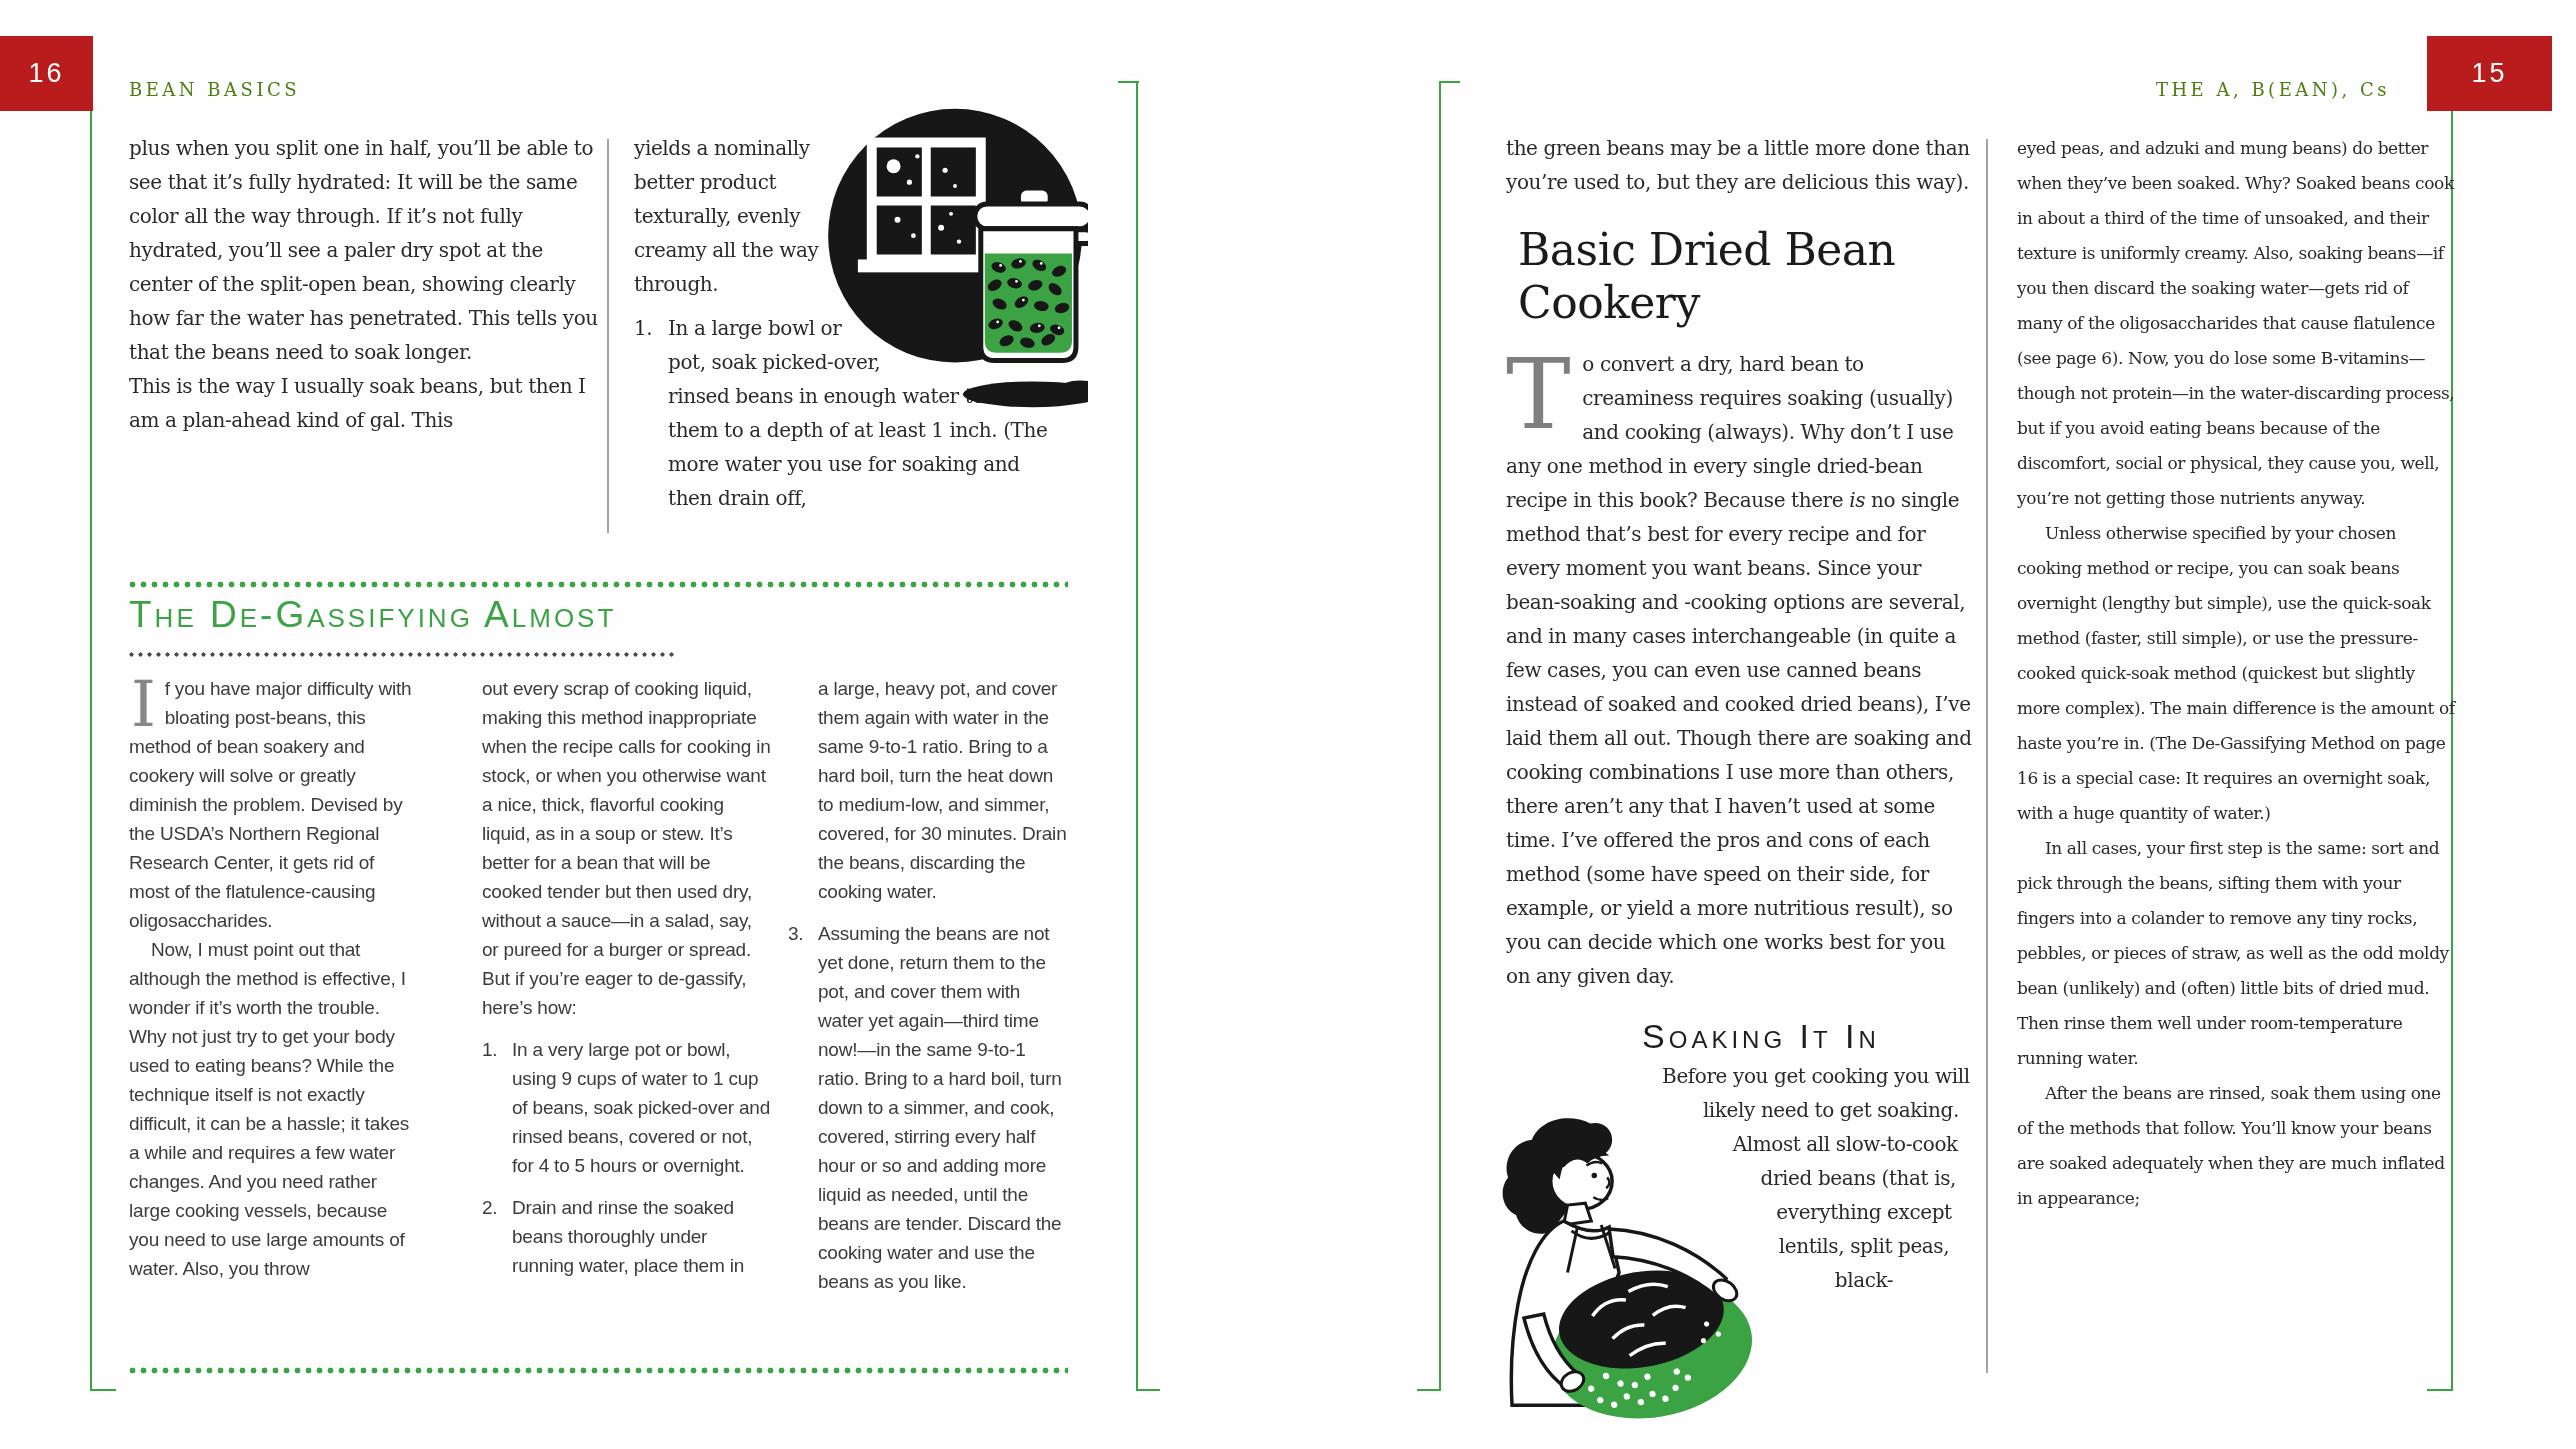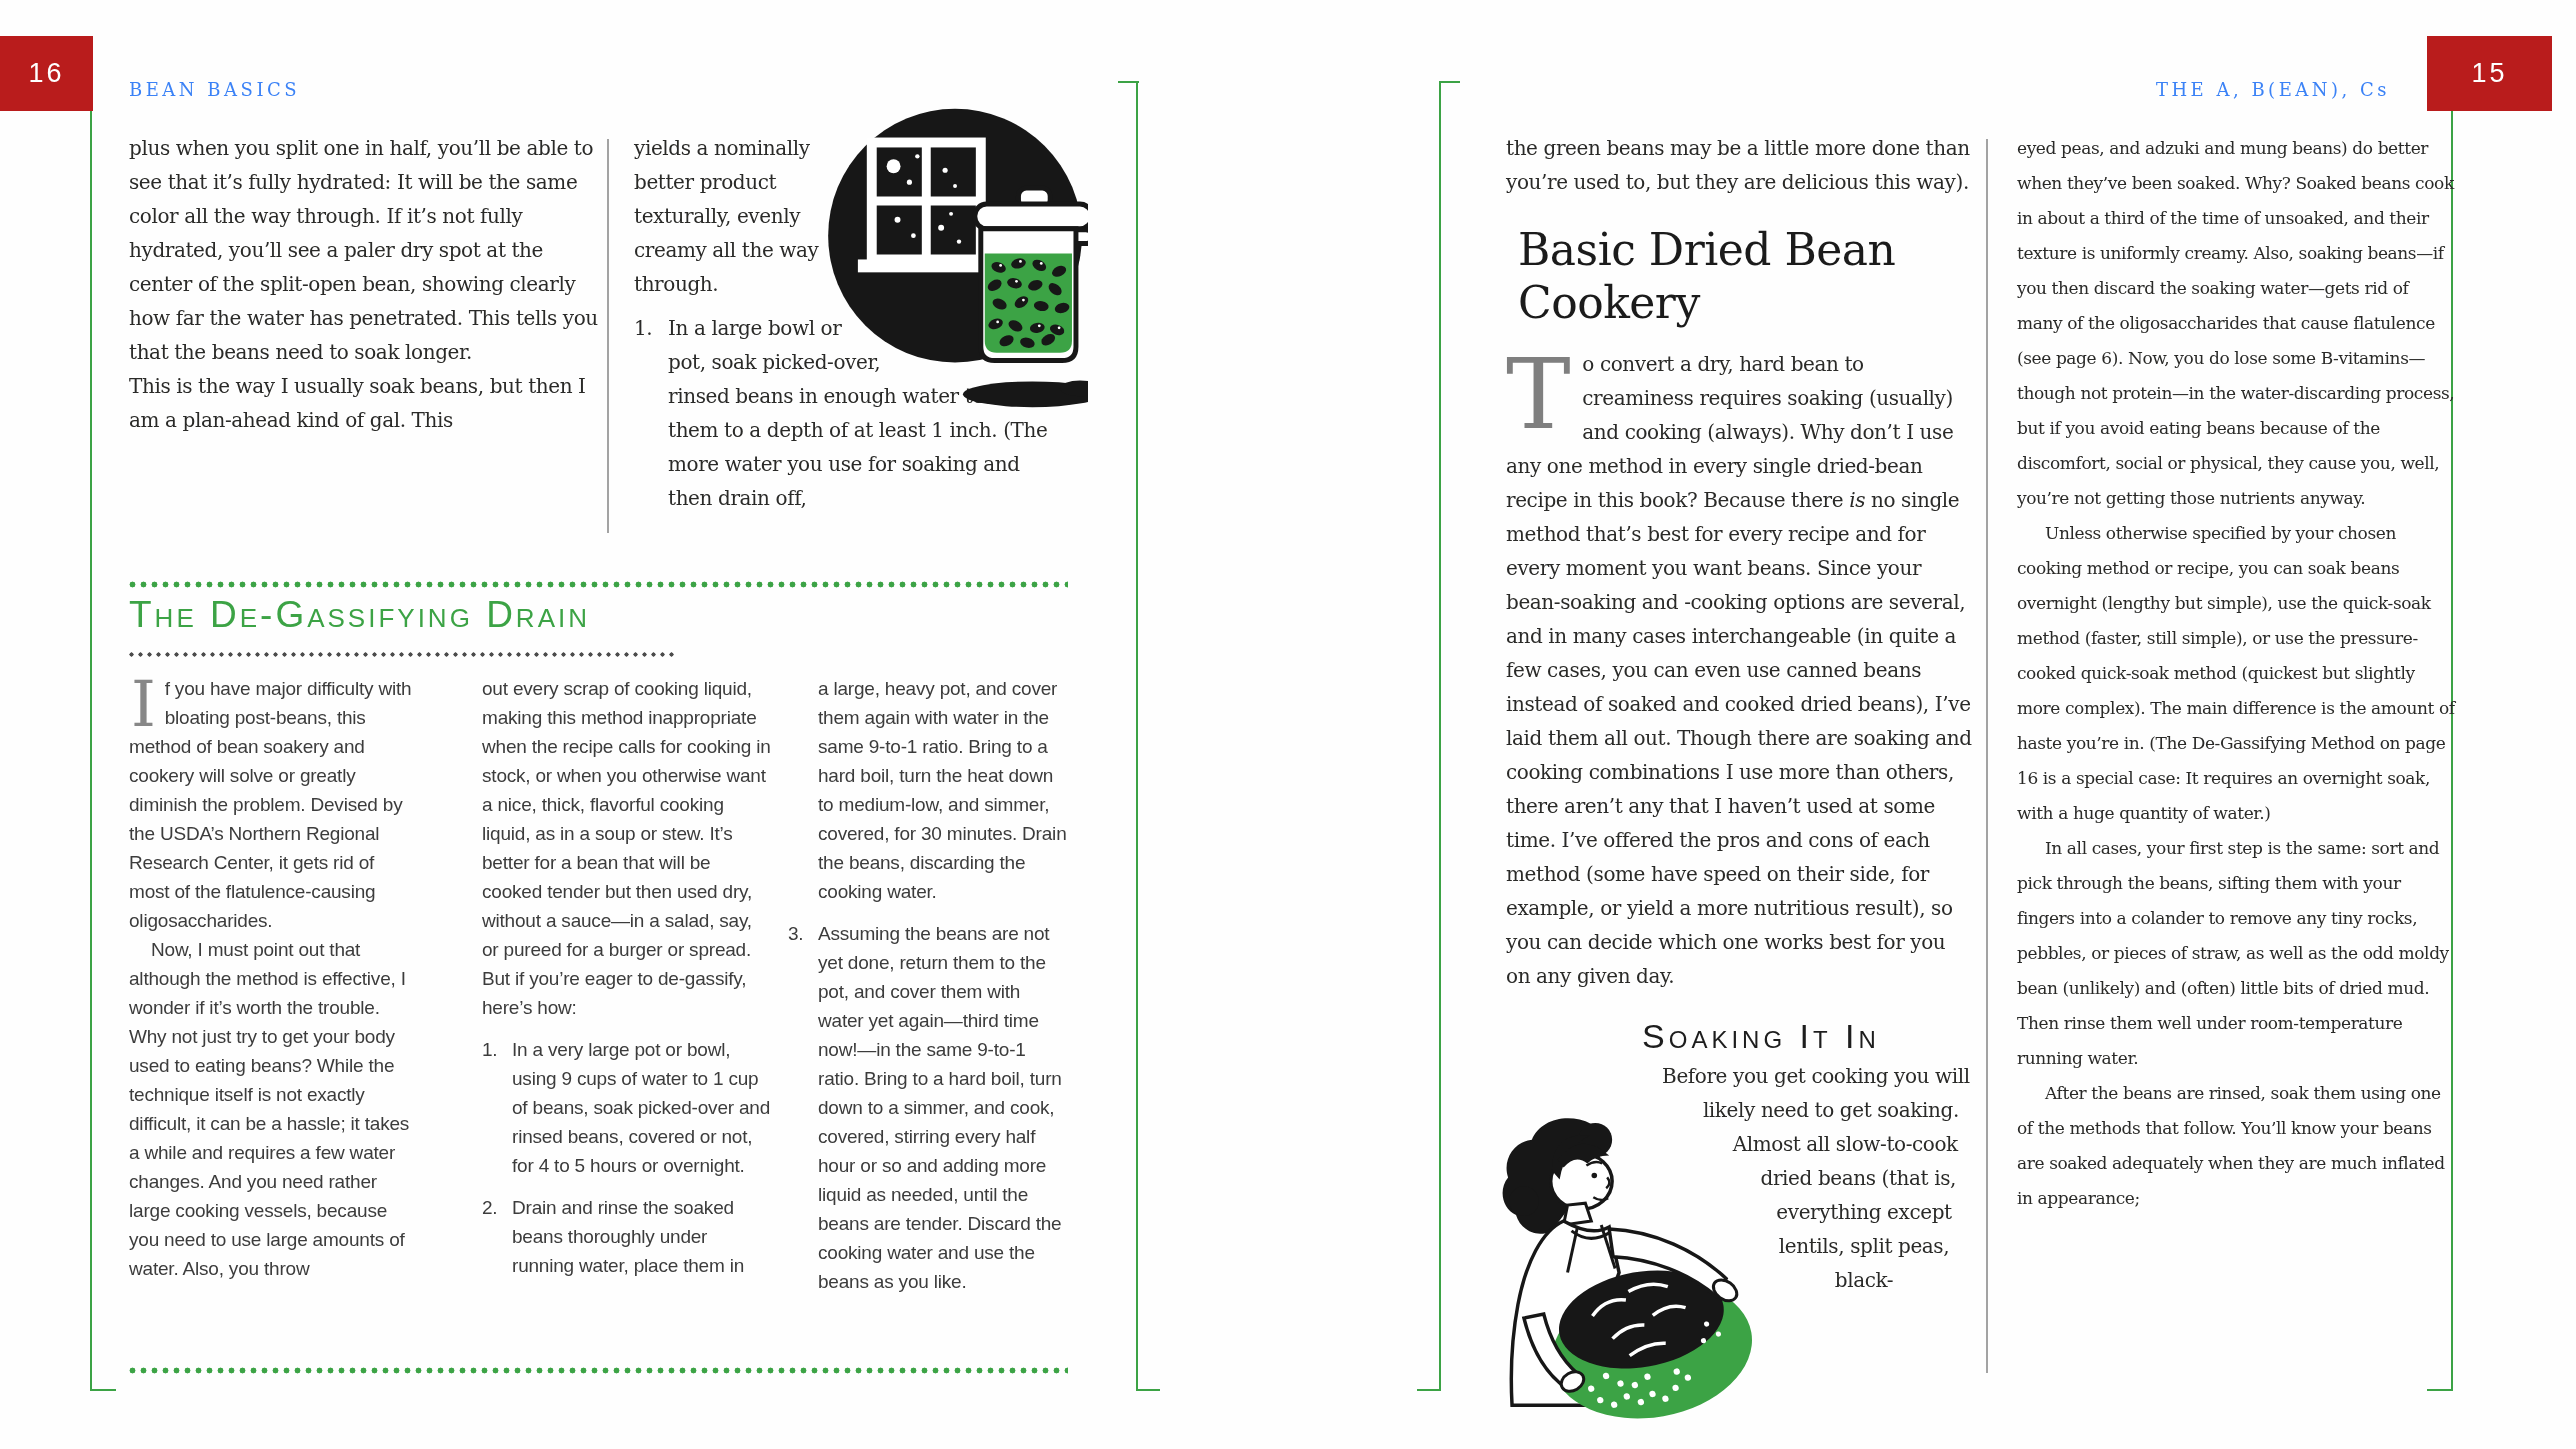--- a/index.html
+++ b/index.html
@@ -14,21 +14,21 @@
   .dots-green { position:absolute; height:7px;
     background-image:radial-gradient(circle at 3.5px 3.5px, #3ca345 2.7px, transparent 3.2px);
     background-size:11px 7px; background-repeat:repeat-x; }
   .dots-dark { position:absolute; height:5px;
     background-image:radial-gradient(circle at 2.5px 2.5px, #4c4c4c 1.9px, transparent 2.3px);
     background-size:9px 5px; background-repeat:repeat-x; }
   .folio-tab { position:absolute; top:36px; height:75px; background:#b91c1c;
     color:#ffffff; font-family:"Liberation Sans", sans-serif; font-size:27px;
     letter-spacing:3px; display:flex; align-items:center; justify-content:center; }
   .running-head { position:absolute; top:79px; font-family:"DejaVu Serif", serif;
-    font-size:18px; letter-spacing:3.5px; color:#3b82f6; }
+    font-size:18px; letter-spacing:3.5px; color:#4d7c0f; }
   
   .serifcol { position:absolute; font-family:"DejaVu Serif", serif; font-size:20px;
     line-height:34px; color:#2a2a28; letter-spacing:-0.4px; }
   .serifcol p { margin:0; }
   .subhead { font-weight:bold; font-size:21px; color:#1c1c1c; margin:20px 0 6px 0; }
   .sli { position:relative; padding-left:34px; margin-top:10px; }
   .sli .num { position:absolute; left:0; top:0; }
   .indent { text-indent:28px; }
   
   .sc { font-family:"Liberation Sans", sans-serif; font-variant:small-caps;
@@ -148,21 +148,21 @@
           <circle cx="190" cy="198" r="1.4"></circle>
         <circle cx="197" cy="217" r="1.4"></circle>
           <circle cx="213" cy="243" r="1.4"></circle>
         <circle cx="171" cy="239" r="1.4"></circle>
           <circle cx="233" cy="245" r="1.4"></circle>
       </g>
     </g>
   </svg>
 
   <div class="dots-green" style="left:129px;top:581px;width:939px;"></div>
-  <div class="box-title sc" style="left:129px;top:594px;">The De-Gassifying Drain</div>
+  <div class="box-title sc" style="left:129px;top:594px;">The De-Gassifying Almost</div>
   <div class="dots-dark" style="left:129px;top:652px;width:547px;"></div>
 
   <div class="sanscol" style="left:129px;top:674px;width:289px;">
     <p><span class="dropcap-i">I</span><span>f you have major difficulty with bloating post-beans, this method of bean soakery and cookery will solve or greatly diminish the problem. Devised by the USDA’s Northern Regional Research Center, it gets rid of most of the flatulence-causing oligosaccharides.</span></p>
     <p class="sans-indent">Now, I must point out that although the method is effective, I wonder if it’s worth the trouble. Why not just try to get your body used to eating beans? While the technique itself is not exactly difficult, it can be a hassle; it takes a while and requires a few water changes. And you need rather large cooking vessels, because you need to use large amounts of water. Also, you throw</p>
   </div>
 
   <div class="sanscol" style="left:482px;top:674px;width:289px;">
     <p>out every scrap of cooking liquid, making this method inappropriate when the recipe calls for cooking in stock, or when you otherwise want a nice, thick, flavorful cooking liquid, as in a soup or stew. It’s better for a bean that will be cooked tender but then used dry, without a sauce—in a salad, say, or pureed for a burger or spread. But if you’re eager to de-gassify, here’s how:</p>
     <div class="mli">

